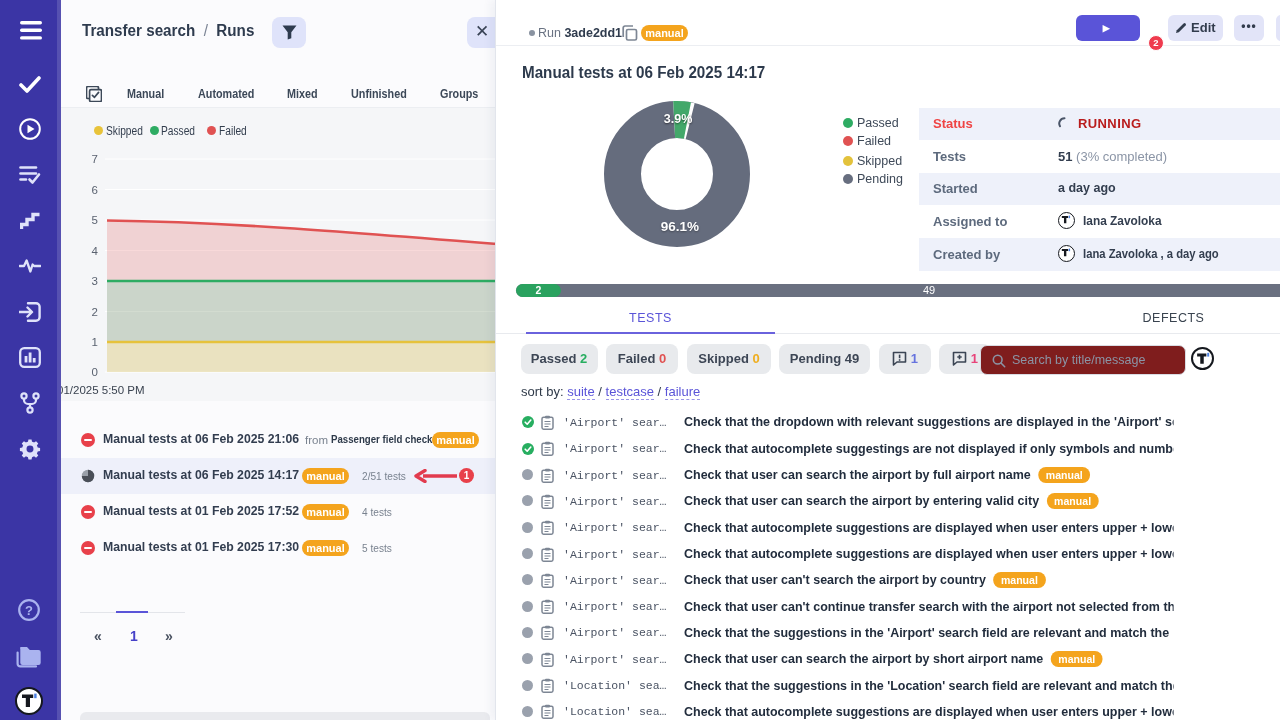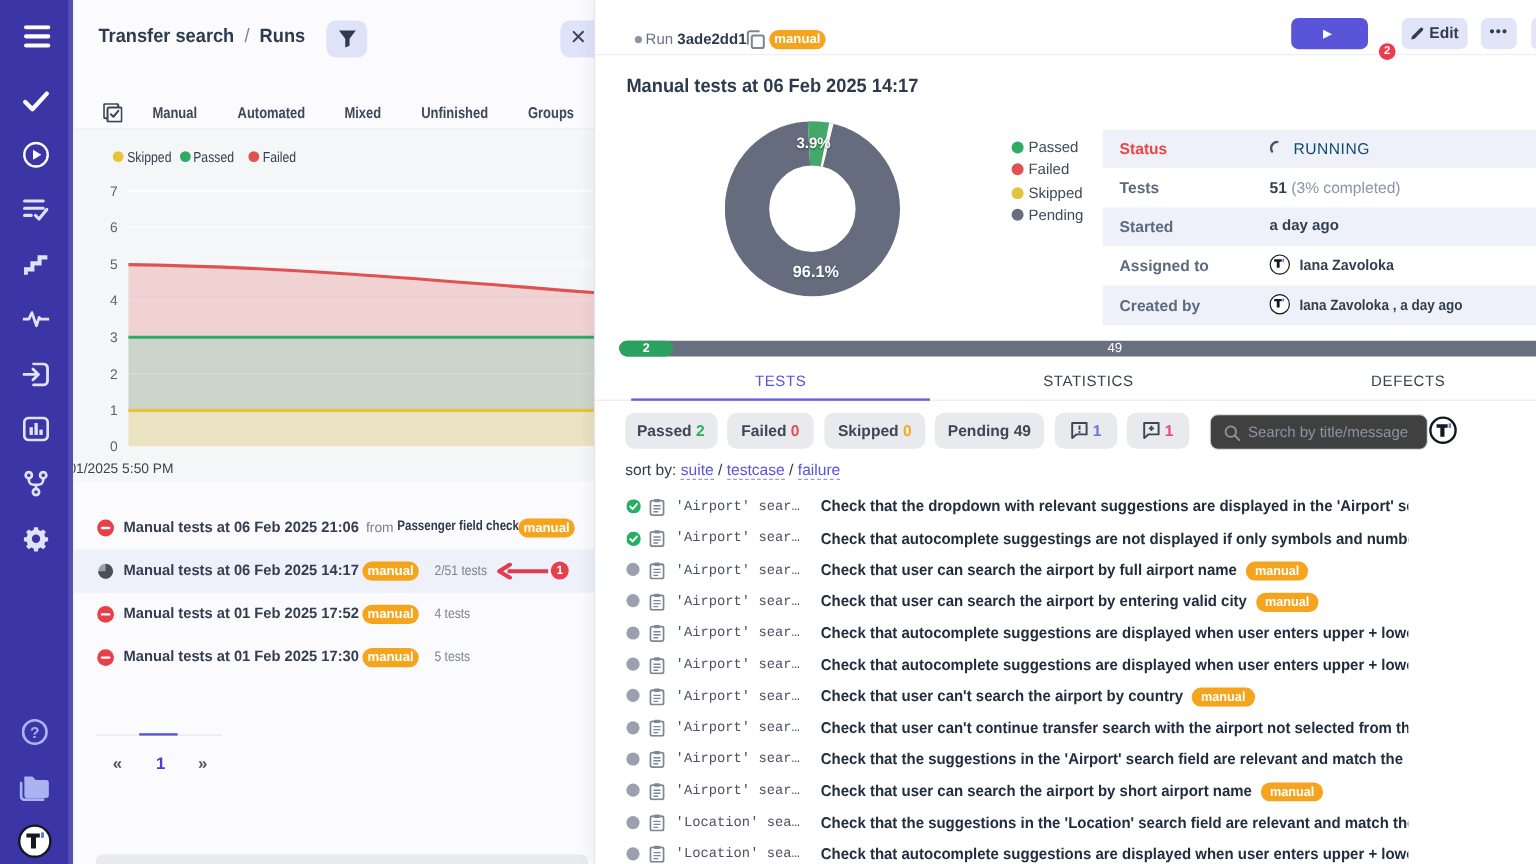--- a/index.html
+++ b/index.html
@@ -218,21 +218,21 @@
   <div class="abs" style="left:347px;top:174.3px;width:10px;height:10px;border-radius:50%;background:#676e7f"></div>
   <div class="abs" style="left:361px;top:172.3px;font-size:12.5px;color:#3f4a59">Pending</div>
 
   <div class="abs" style="left:423px;top:107.5px;width:362px;height:32.5px;background:#eef1fa"></div>
   <div class="abs" style="left:423px;top:172.5px;width:362px;height:32.5px;background:#eef1fa"></div>
   <div class="abs" style="left:423px;top:238px;width:362px;height:33px;background:#eef1fa"></div>
   <div class="abs" style="left:437px;top:116px;font-size:13px;font-weight:700;color:#ef4444">Status</div>
   <svg class="abs" style="left:562px;top:117px" width="13" height="13" viewBox="0 0 13 13">
       <path d="M6.5 1.2 A5.3 5.3 0 0 0 2 9.2" stroke="#4a5568" stroke-width="2" fill="none" stroke-linecap="round"></path>
     </svg>
-  <div class="abs" style="left:582px;top:116px;font-size:13px;font-weight:400;color:#0c4a6e;letter-spacing:.4px">RUNNING</div>
+  <div class="abs" style="left:582px;top:116px;font-size:13px;font-weight:700;color:#b91c1c;letter-spacing:.4px">RUNNING</div>
   <div class="abs" style="left:437px;top:148.5px;font-size:13px;font-weight:700;color:#5d6a7d">Tests</div>
   <div class="abs" style="left:562px;top:148.5px;font-size:13px;color:#8b95a6"><b style="color:#333e4f">51</b> (3% completed)</div>
   <div class="abs" style="left:437px;top:181px;font-size:13px;font-weight:700;color:#5d6a7d">Started</div>
   <div class="abs" style="left:562px;top:181px;font-size:12.5px;font-weight:700;color:#333e4f">a day ago</div>
   <div class="abs" style="left:437px;top:214px;font-size:13px;font-weight:700;color:#5d6a7d">Assigned to</div>
   <div class="abs" style="left:562px;top:212px;width:17px;height:17px;border-radius:50%;background:#fff;border:1.6px solid #15181e">
       <svg width="13" height="13" viewBox="0 0 23 23">
         <path d="M5 5.5 H16.2 V9 H13 V18 H8.8 V9 H5 Z" fill="#15181e"></path>
         <rect x="17.2" y="4.6" width="2.4" height="4.6" fill="#4b80e0"></rect>
       </svg>
@@ -247,37 +247,36 @@
     </div>
   <div class="abs" style="left:587px;top:247px;font-size:12.5px;font-weight:700;color:#333e4f;white-space:nowrap;transform:scaleX(.9);transform-origin:0 50%">Iana Zavoloka , a day ago</div>
 
   <div class="abs" style="left:20px;top:284px;width:765px;height:13px;background:#6a7080;border-radius:7px 0 0 7px"></div>
   <div class="abs" style="left:20px;top:284px;width:45px;height:13px;background:#2aa25f;border-radius:7px;color:#fff;font-size:10.5px;font-weight:700;text-align:center;line-height:13px">2</div>
   <div class="abs" style="left:420px;top:284px;color:#fff;font-size:11px;font-weight:400;line-height:13px;width:26px;text-align:center">49</div>
 
   <div class="abs" style="left:0;top:333px;width:785px;height:1px;background:#e8eaee"></div>
   <div class="abs" style="left:30px;top:331.5px;width:249px;height:2.5px;background:#6a62dd"></div>
   <div class="abs" style="left:30px;top:311px;width:249px;text-align:center;font-size:12.5px;color:#5a54d8;letter-spacing:.5px">TESTS</div>
-  <div class="abs" style="left:279px;top:311px;width:264px;text-align:center;font-size:12.5px;color:#39434f;letter-spacing:.5px">STATISTICS</div>
   <div class="abs" style="left:550px;top:311px;width:255px;text-align:center;font-size:12.5px;color:#39434f;letter-spacing:.5px">DEFECTS</div>
 
   <div class="chip" style="left:24.5px;width:77px">Passed <span style="color:#27ae60">2</span></div>
   <div class="chip" style="left:110px;width:72px">Failed <span style="color:#e05252">0</span></div>
   <div class="chip" style="left:191px;width:84px">Skipped <span style="color:#efae1f">0</span></div>
   <div class="chip" style="left:283px;width:91px">Pending 49</div>
   <div class="chip" style="left:383px;width:52px"><svg style="display:inline;vertical-align:-3px" width="15" height="15" viewBox="0 0 15 15">
         <path d="M1.5 1.5 h12 v9.5 h-8.5 l-3.5 3 Z" stroke="#3b4554" stroke-width="1.6" fill="none" stroke-linejoin="round"></path>
         <rect x="6.8" y="3.6" width="1.6" height="3.6" fill="#3b4554"></rect>
         <rect x="6.8" y="8.2" width="1.6" height="1.6" fill="#3b4554"></rect>
       </svg> <span style="color:#6673de">1</span></div>
   <div class="chip" style="left:443px;width:52px"><svg style="display:inline;vertical-align:-3px" width="15" height="15" viewBox="0 0 15 15">
         <path d="M1.5 1.5 h12 v9.5 h-8.5 l-3.5 3 Z" stroke="#3b4554" stroke-width="1.6" fill="none" stroke-linejoin="round"></path>
         <path d="M7.5 3.8 v4.4 M5.3 6 h4.4" stroke="#3b4554" stroke-width="1.6"></path>
       </svg> <span style="color:#e8447a">1</span></div>
-  <div class="abs" style="left:512px;top:344.5px;width:182px;height:30px;background:#404040;border:1px solid #d9dce3;border-radius:7px">
+  <div class="abs" style="left:484px;top:344.5px;width:206px;height:30px;background:#7f1d1d;border:1px solid #d9dce3;border-radius:7px">
     <svg class="abs" style="left:11px;top:8px" width="14" height="14" viewBox="0 0 16 16">
         <circle cx="6.5" cy="6.5" r="5" stroke="#8b94a5" stroke-width="1.8" fill="none"></circle>
         <path d="M10.3 10.3 L14.5 14.5" stroke="#8b94a5" stroke-width="1.8" stroke-linecap="round"></path>
       </svg>
     <div class="abs" style="left:31px;top:7px;font-size:12.5px;color:#8b94a5">Search by title/message</div>
   </div>
   <div class="abs" style="left:695px;top:347px;width:23px;height:23px;border-radius:50%;background:#fff;border:2px solid #15181e">
       <svg width="19" height="19" viewBox="0 0 23 23">
         <path d="M5 5.5 H16.2 V9 H13 V18 H8.8 V9 H5 Z" fill="#15181e"></path>
         <rect x="17.2" y="4.6" width="2.4" height="4.6" fill="#4b80e0"></rect>

